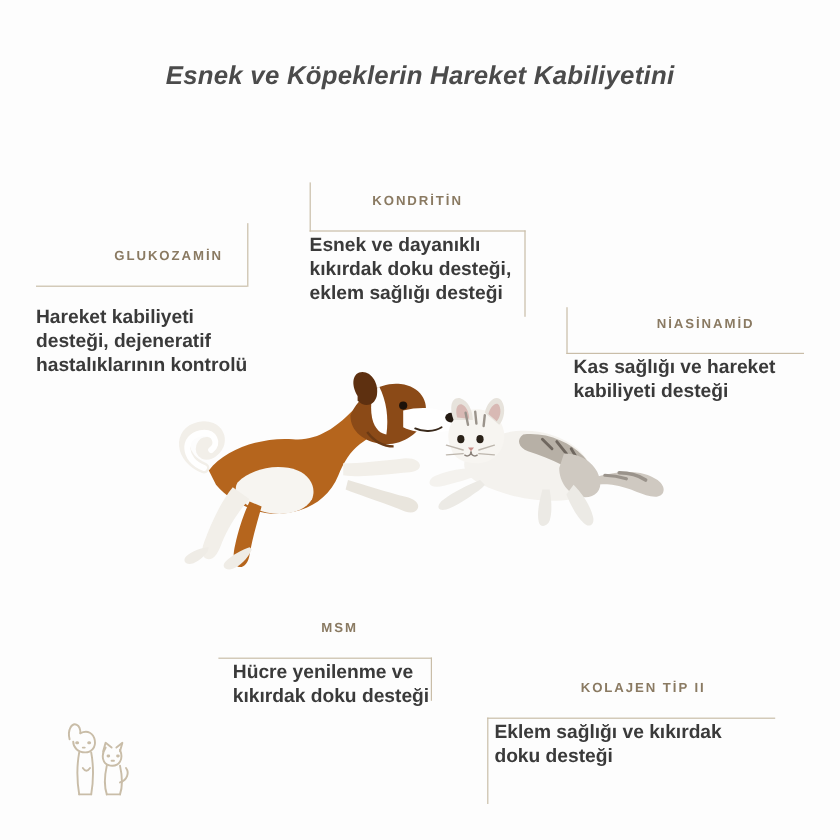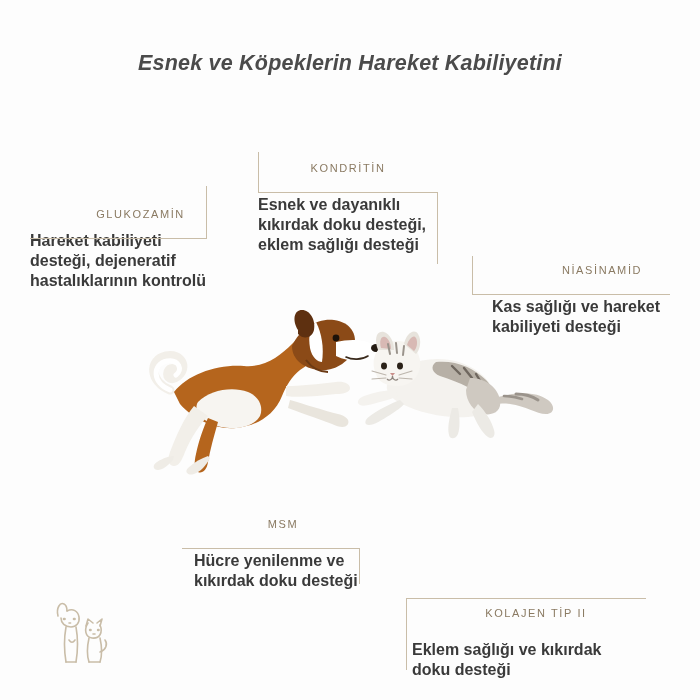--- a/index.html
+++ b/index.html
@@ -36,21 +36,21 @@
     color: #4b4b4b;
   }
   .title span { display: block; }
 
   
   .callout {
     position: absolute;
   }
   .callout .label {
     font-size: 11px;
-    font-weight: normal;
+    font-weight: bold;
     letter-spacing: 1.6px;
     color: #8a7a62;
     text-transform: uppercase;
     white-space: nowrap;
   }
   .callout .body {
     font-size: 16px;
     line-height: 20px;
     font-weight: bold;
     color: #3a3a3a;
@@ -89,50 +89,50 @@
 <body>
 
 <div class="canvas">
 
   <div class="title">
     <span>Esnek ve Köpeklerin Hareket Kabiliyetini</span>
   </div>
 
   <div class="callout" style="left:30px; top:208px; width:185px;">
     <div class="label lbl-center" style="margin-left:36px;">GLUKOZAMİN</div>
-    <div class="body" style="margin-top:11px;">Hareket kabiliyeti desteği, dejeneratif hastalıklarının kontrolü</div>
+    <div class="body" style="margin-top:35px;">Hareket kabiliyeti desteği, dejeneratif hastalıklarının kontrolü</div>
   </div>
 
   <div class="rule h" style="left:30px; top:238px; width:176px;"></div>
   <div class="rule v" style="left:206px; top:186px; height:53px;"></div>
 
   <div class="callout" style="left:258px; top:162px; width:180px;">
     <div class="label lbl-center">KONDRİTİN</div>
     <div class="body" style="margin-top:21px;">Esnek ve dayanıklı kıkırdak doku desteği, eklem sağlığı desteği</div>
   </div>
   <div class="rule h" style="left:258px; top:192px; width:180px;"></div>
   <div class="rule v" style="left:258px; top:152px; height:41px;"></div>
   <div class="rule v" style="left:437px; top:192px; height:72px;"></div>
 
-  <div class="callout" style="left:478px; top:264px; width:190px;margin-left:14px;">
+  <div class="callout" style="left:478px; top:264px; width:190px;">
     <div class="label lbl-center" style="margin-left:30px;">NİASİNAMİD</div>
     <div class="body" style="margin-top:21px;">Kas sağlığı ve hareket kabiliyeti desteği</div>
   </div>
   <div class="rule h" style="left:472px; top:294px; width:198px;"></div>
   <div class="rule v" style="left:472px; top:256px; height:39px;"></div>
 
   <div class="callout" style="left:194px; top:518px; width:178px;">
     <div class="label lbl-center">MSM</div>
     <div class="body" style="margin-top:21px;">Hücre yenilenme ve kıkırdak doku desteği</div>
   </div>
   <div class="rule h" style="left:182px; top:548px; width:178px;"></div>
   <div class="rule v" style="left:359px; top:548px; height:36px;"></div>
 
   <div class="callout" style="left:412px; top:568px; width:210px;">
-    <div class="label lbl-center" style="margin-left:38px;margin-top:39px;">KOLAJEN TİP II</div>
+    <div class="label lbl-center" style="margin-left:38px;">KOLAJEN TİP II</div>
     <div class="body" style="margin-top:21px;">Eklem sağlığı ve kıkırdak doku desteği</div>
   </div>
   <div class="rule h" style="left:406px; top:598px; width:240px;"></div>
   <div class="rule v" style="left:406px; top:598px; height:72px;"></div>
 
   <div class="animals">
     <svg viewBox="0 0 430 200" width="430" height="200" aria-hidden="true">
 
       <g>
 

